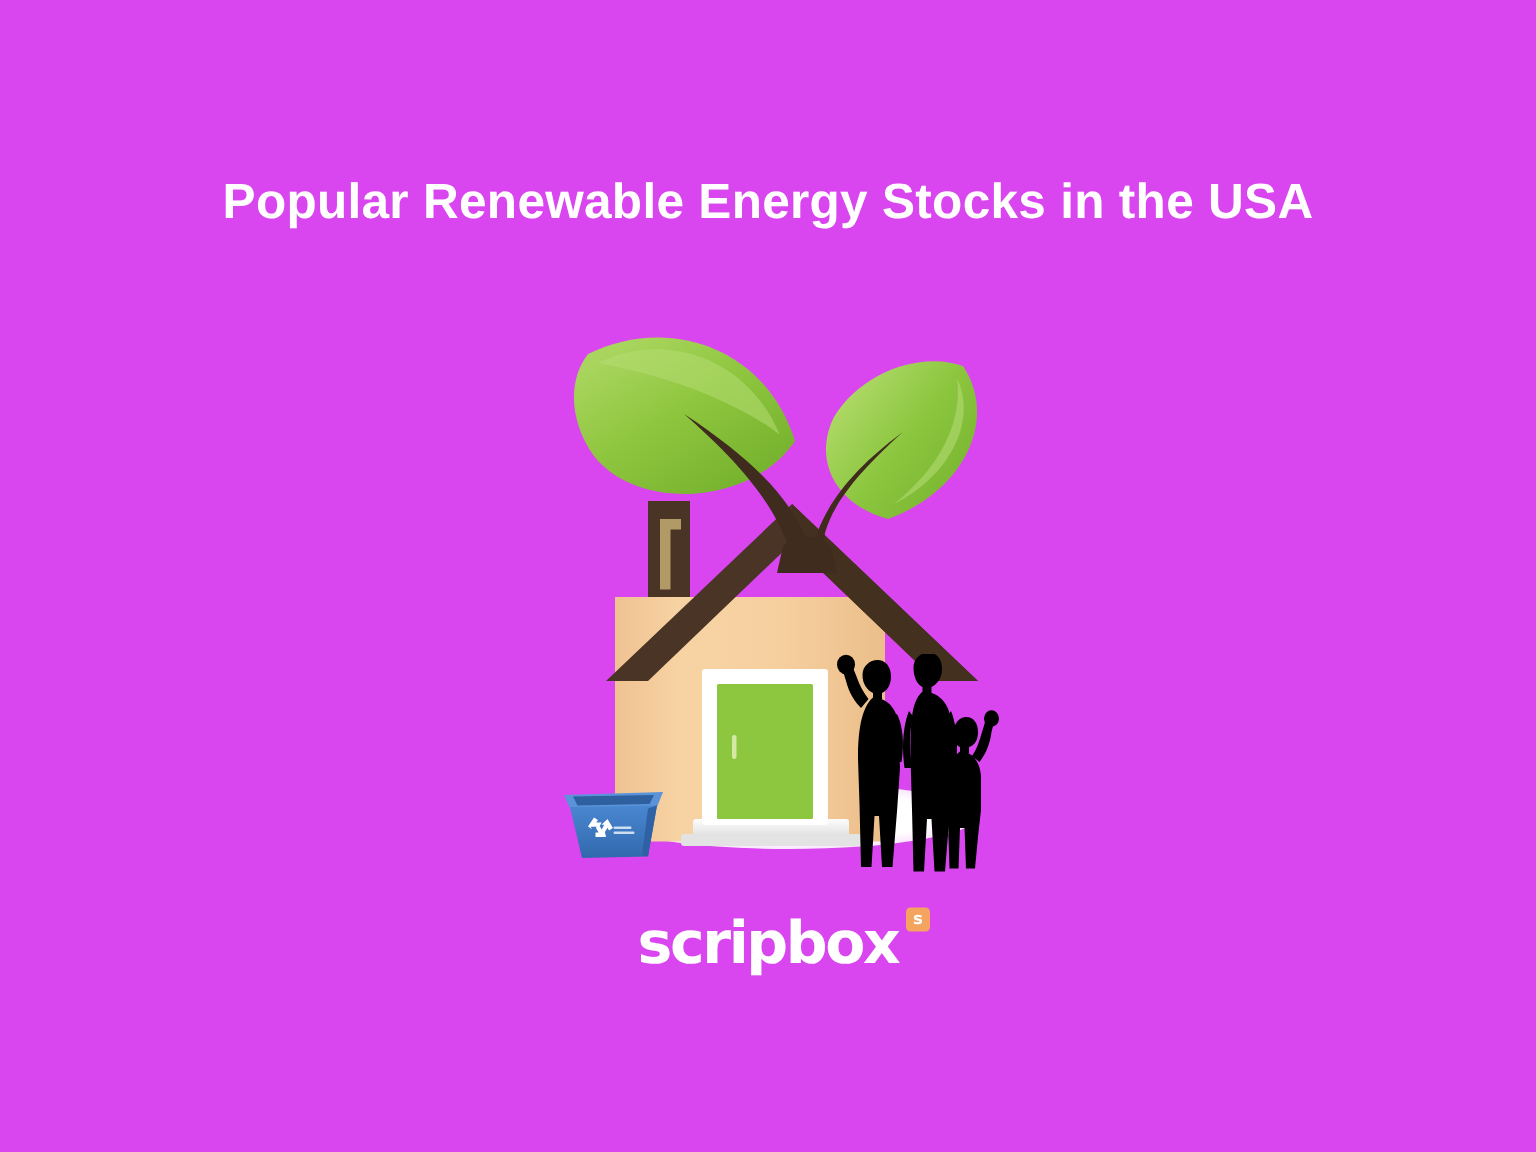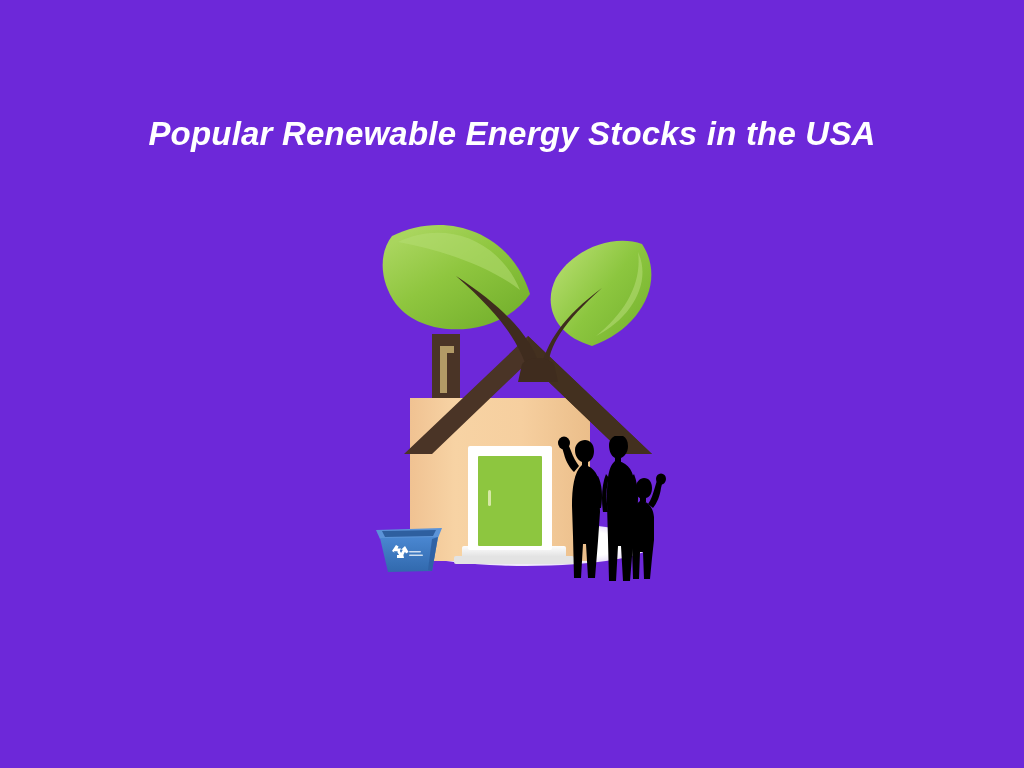--- a/index.html
+++ b/index.html
@@ -99,21 +99,21 @@
     font-family: "DejaVu Sans", sans-serif;
     font-size: 11px;
     font-weight: bold;
     line-height: 16px;
     text-align: center;
   }
 </style>
 </head>
 <body>
 
-<div id="poster" style="background: #6d28d9; font-style: italic;">
+<div id="poster" style="background: #d946ef;">
 
   <div id="poster-title" style="color: rgb(255, 255, 255);">Popular Renewable Energy Stocks in the USA</div>
 
   <div id="illustration">
 
     <div class="layer" id="ground-shadow"></div>
 
     <svg class="layer" id="house" viewBox="0 0 340 260">
       <defs>
         <linearGradient id="wallGrad" x1="0" y1="0" x2="1" y2="0">
@@ -230,14 +230,20 @@
           <path d="M96,72 C100,67 103,60 104,52 L106,44 L101,41 L98,51 C96,58 94,64 91,68 Z"></path>
           <ellipse cx="104" cy="43" rx="5" ry="5.5"></ellipse>
 
           <path d="M75,74 C72,82 71,92 72,102 L77,102 C76,92 76,82 78,76 Z"></path>
         </g>
       </g>
     </svg>
 
   </div>
 
+  <div id="logo">
+    <span id="logo-inner">
+      <span id="logo-wordmark">scripbox</span>
+      <span id="logo-badge" style="background: rgb(245, 164, 95);">s</span>
+    </span>
+  </div>
 
 </div>
 
 </body></html>

